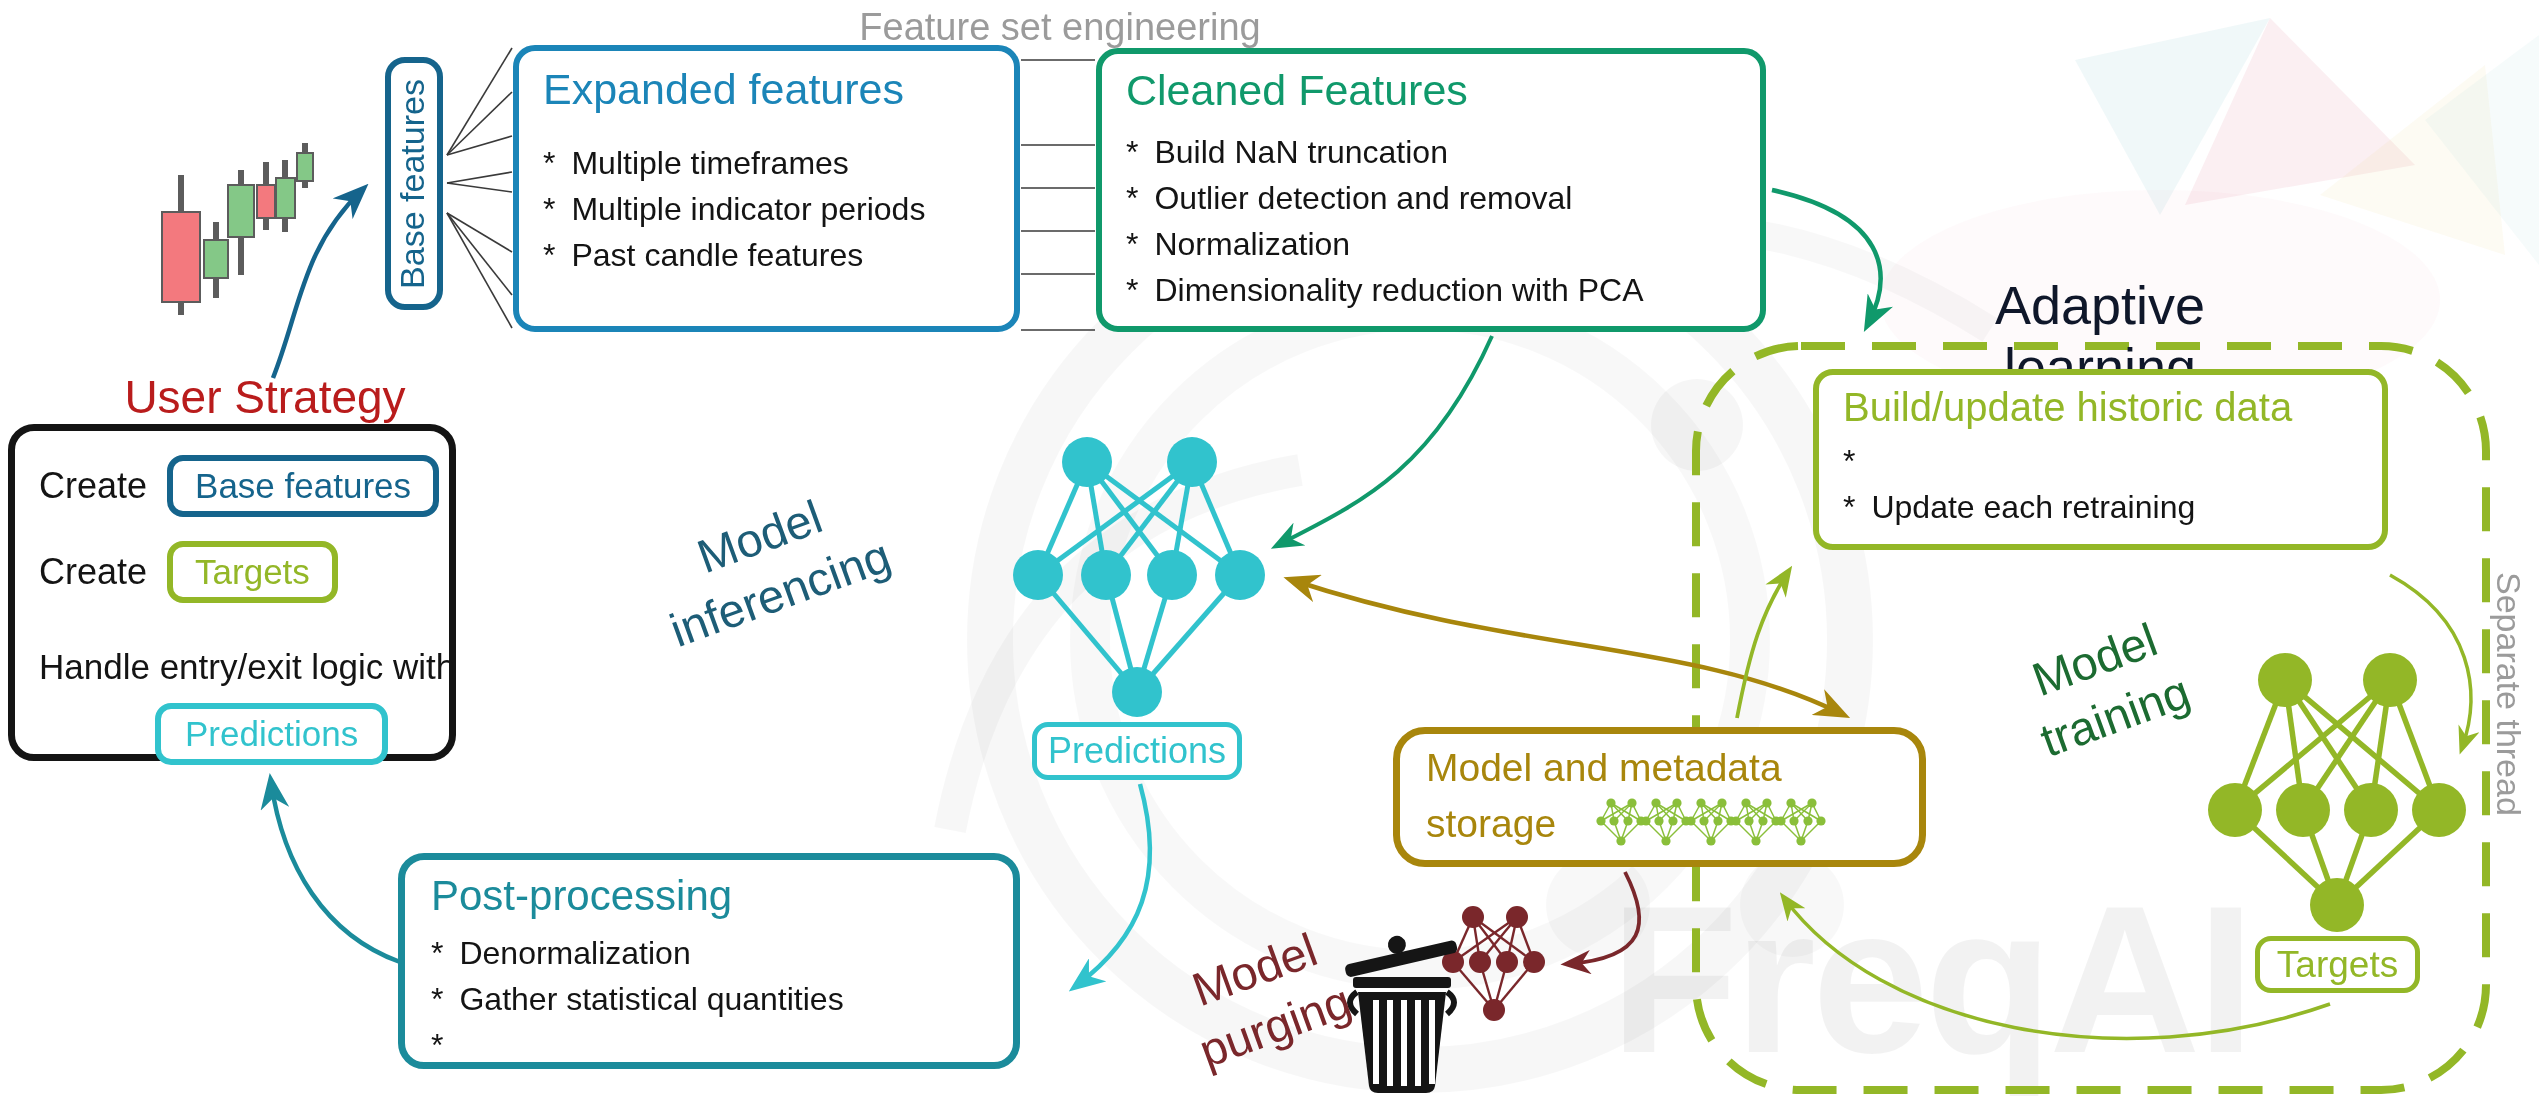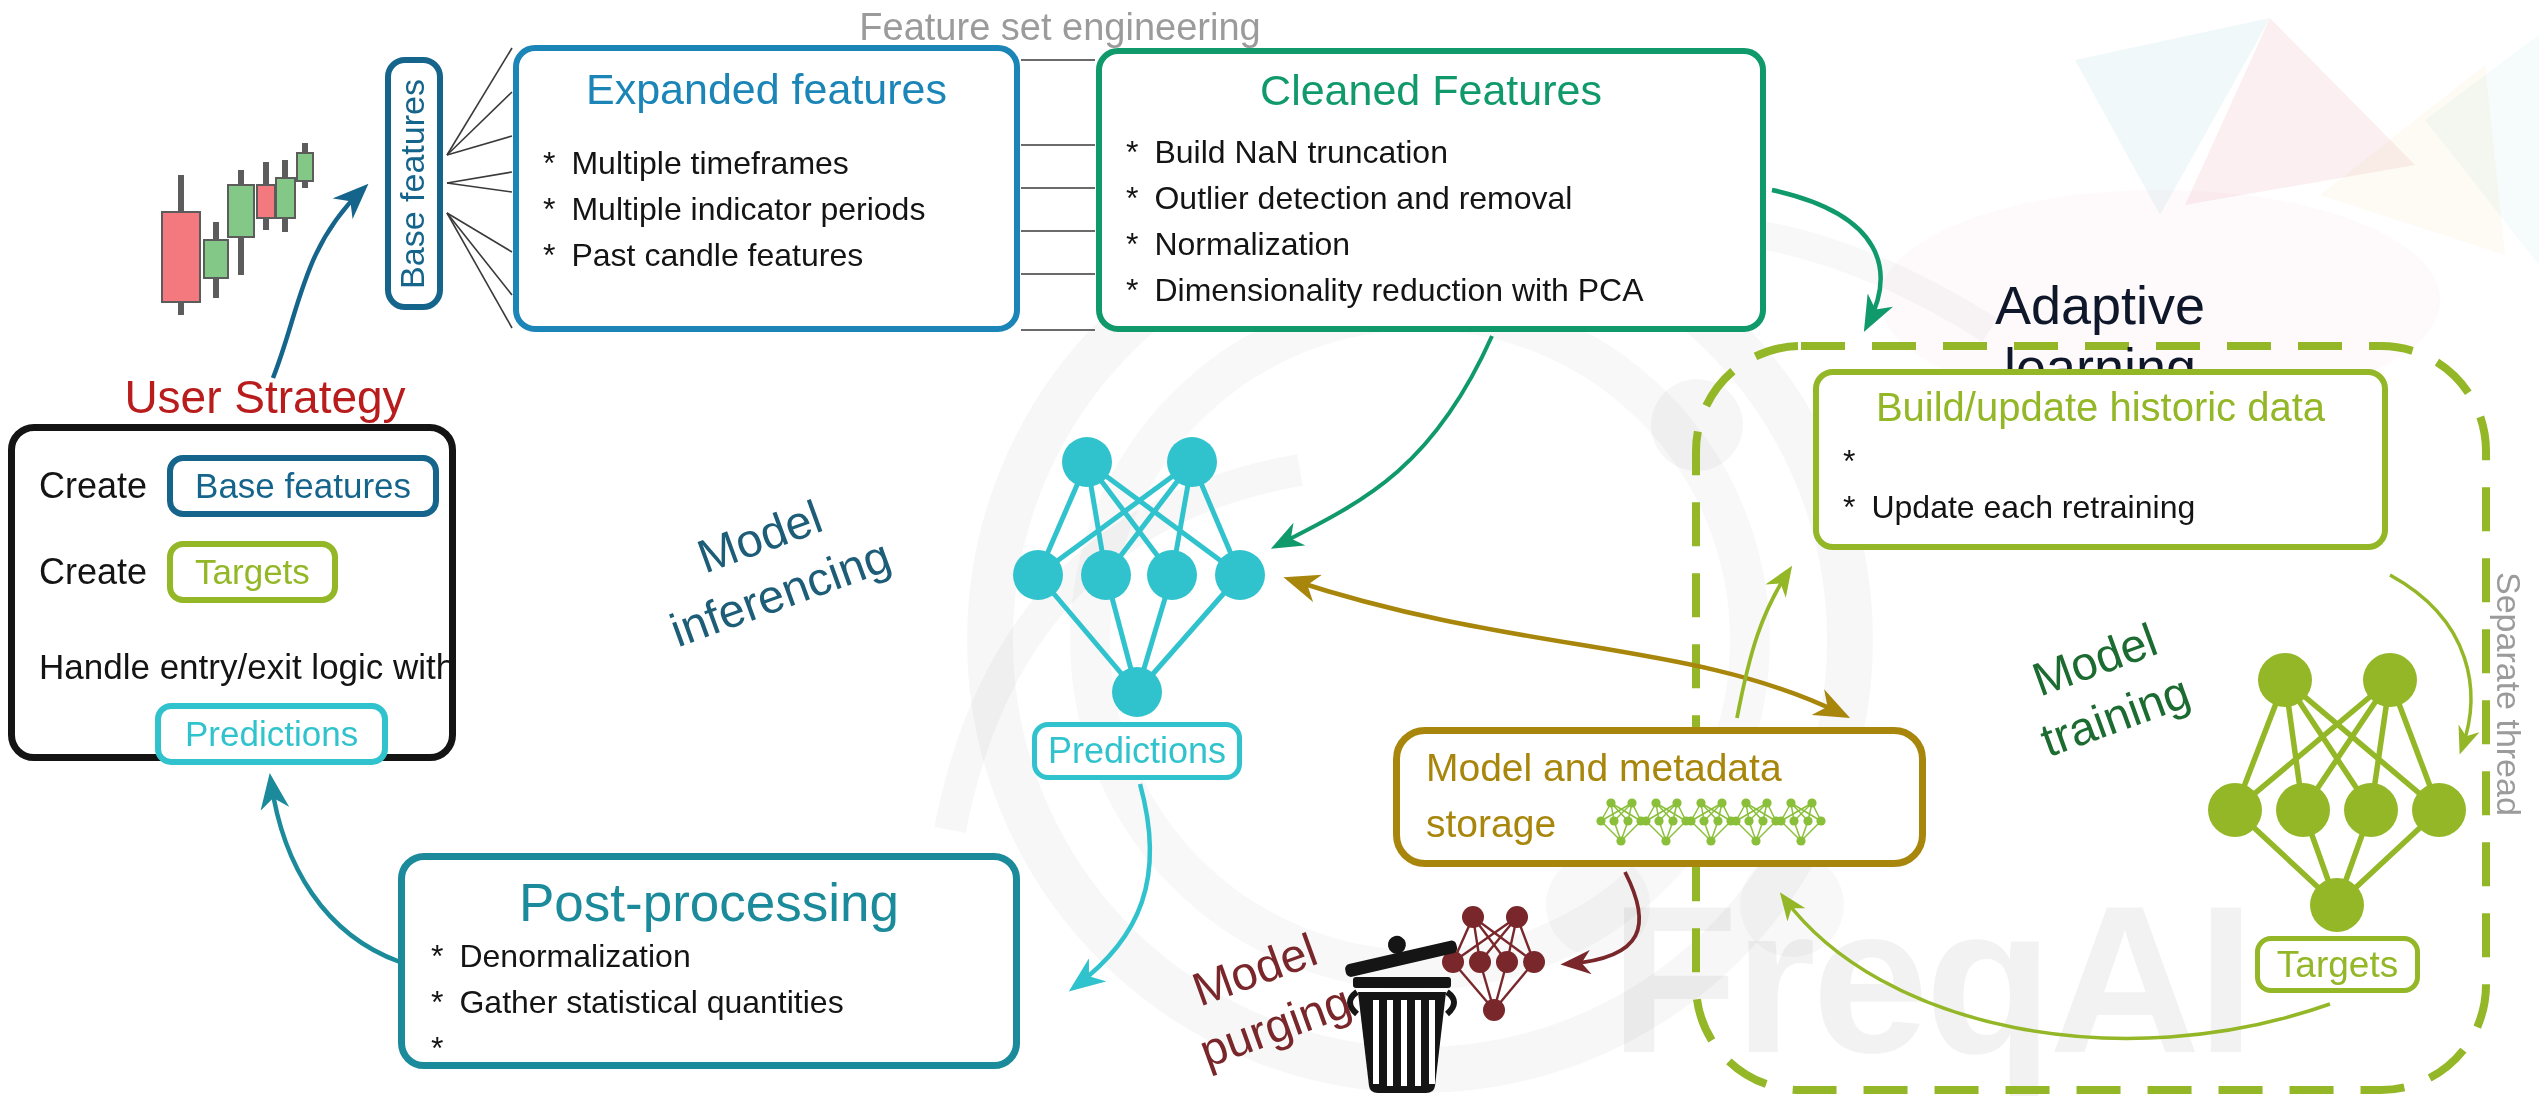--- a/index.html
+++ b/index.html
@@ -1,21 +1,21 @@
 <!DOCTYPE html>
 <html><head>
 <meta charset="utf-8">
 <style>
   html,body{margin:0;padding:0;background:#ffffff;}
   .stage{
     position:relative;width:2539px;height:1104px;background:#ffffff;overflow:hidden;
     font-family:"Liberation Sans","DejaVu Sans",sans-serif;color:#141414;
   }
   .abs{position:absolute;}
-  .box{position:absolute;background:#fff;box-sizing:border-box;border-style:solid;text-align:center;}
+  .box{position:absolute;background:#fff;box-sizing:border-box;border-style:solid;}
   .box-title{font-weight:400;}
   .item{display:flex;gap:16px;align-items:baseline;font-size:32px;line-height:46px;color:#141414;white-space:nowrap;}
   .bul{flex:0 0 auto;}
   .pill{position:absolute;background:#fff;box-sizing:border-box;border-style:solid;border-radius:16px;
         display:flex;align-items:center;justify-content:center;white-space:nowrap;}
   .rotlab{position:absolute;transform:rotate(-20deg);text-align:center;font-size:47px;line-height:60px;white-space:nowrap;}
   .ctr{text-align:center;}
   svg{display:block;}
   #underlay{position:absolute;left:0;top:0;}
   #mininets{position:absolute;left:1596px;top:795px;}
@@ -338,21 +338,21 @@
   <div class="rotlab" style="left:1955px;top:628px;width:300px;color:#1c6b31;">
     <div>Model</div>
     <div>training</div>
   </div>
 
   <div class="pill" style="left:2255px;top:936px;width:165px;height:57px;border-width:5px;border-color:#93b727;color:#93b727;font-size:37px;">Targets</div>
 
   <div class="abs" style="left:2489px;top:572px;height:320px;writing-mode:vertical-rl;font-size:34px;color:#9b9b9b;white-space:nowrap;">Separate thread</div>
 
   <div class="box" style="left:398px;top:853px;width:622px;height:216px;border-width:7px;border-color:#1b8b9b;border-radius:26px;padding:12px 26px;">
-    <div class="box-title" style="font-size:53px;color:#1b8b9b;">Post-processing</div>
+    <div class="box-title" style="font-size:42px;color:#1b8b9b;margin-bottom:10px;">Post-processing</div>
     <div class="item">
         <span class="bul">*</span>
         <span>Denormalization</span>
       </div>
     <div class="item">
         <span class="bul">*</span>
         <span>Gather statistical quantities</span>
       </div>
     <div class="item">
         <span class="bul">*</span>

